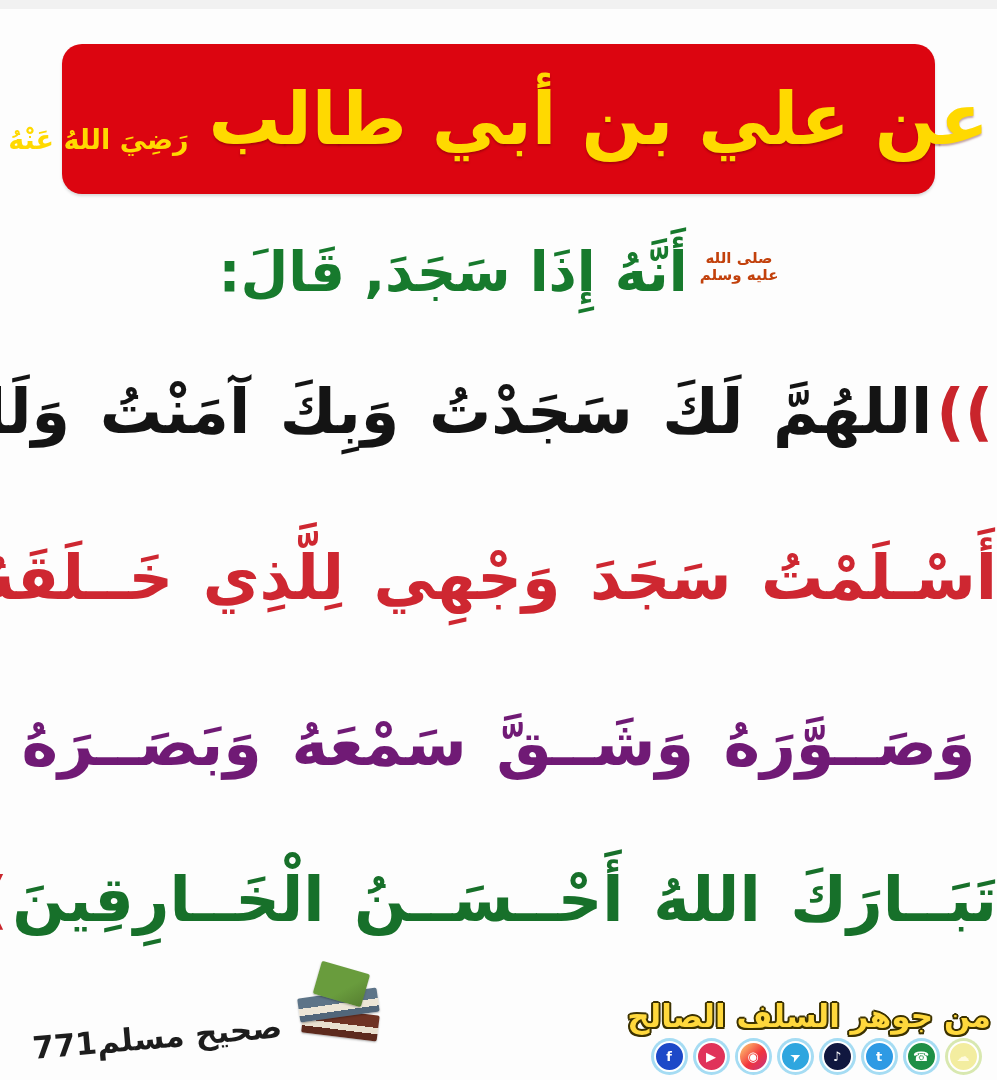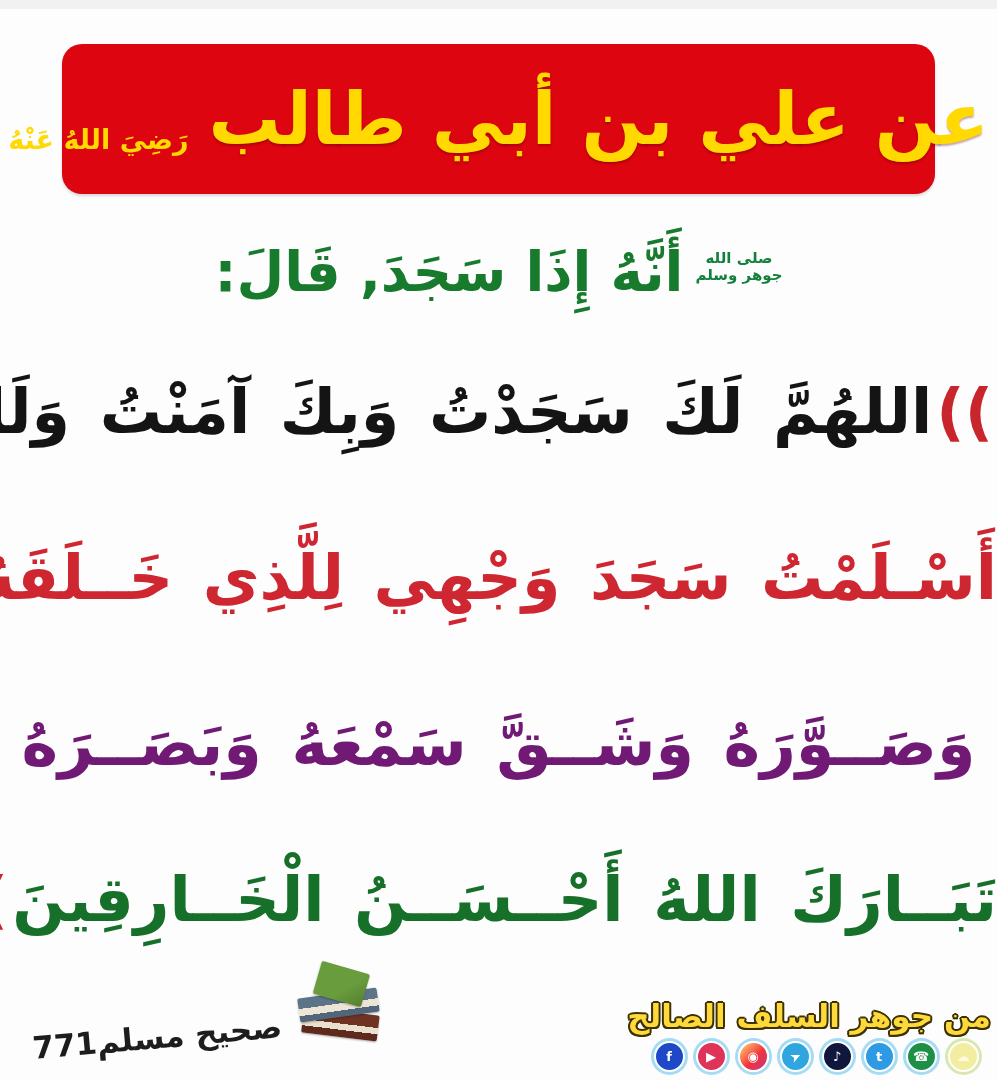--- a/index.html
+++ b/index.html
@@ -30,21 +30,21 @@
 
   
   .intro {
     position:absolute; top:226px; left:0; width:100%;
     display:flex; direction:rtl; align-items:center; justify-content:center;
     gap:12px; font-weight:bold; white-space:nowrap;
   }
   .intro-part { font-size:55px; color:#177a2d; line-height:1.7; }
   .salawat {
     display:flex; flex-direction:column; align-items:center;
-    font-size:15px; line-height:1.15; color:#15803d; font-weight:bold;
+    font-size:15px; line-height:1.15; color:#c2410c; font-weight:bold;
     transform:translateY(-6px);
   }
 
   
   .dua-line {
     position:absolute; left:0; width:100%;
     text-align:center; direction:rtl; font-weight:bold;
     font-size:62px; line-height:1.95; white-space:nowrap; word-spacing:8px;
   }
   .dl-1 { top:352px; color:#141414; }
@@ -103,21 +103,21 @@
   <div class="top-strip"></div>
 
   <div class="banner">
     <div class="banner-title">عن علي بن أبي طالب</div>
     <div class="banner-honorific">رَضِيَ اللهُ عَنْهُ</div>
   </div>
 
   <div class="intro">
     <span class="salawat">
       <span>صلى الله</span>
-      <span>جوهر وسلم</span>
+      <span>عليه وسلم</span>
     </span>
     <span class="intro-part">أَنَّهُ إِذَا سَجَدَ, قَالَ:</span>
   </div>
 
   <div class="dua-line dl-1">
     <span class="bracket" style="color: rgb(201, 37, 44);">((</span><span>اللهُمَّ لَكَ سَجَدْتُ وَبِكَ آمَنْتُ وَلَكَ</span>
   </div>
 
   <div class="dua-line dl-2">
     <span>أَسْـلَمْتُ سَجَدَ وَجْهِي لِلَّذِي خَــلَقَهُ</span>

